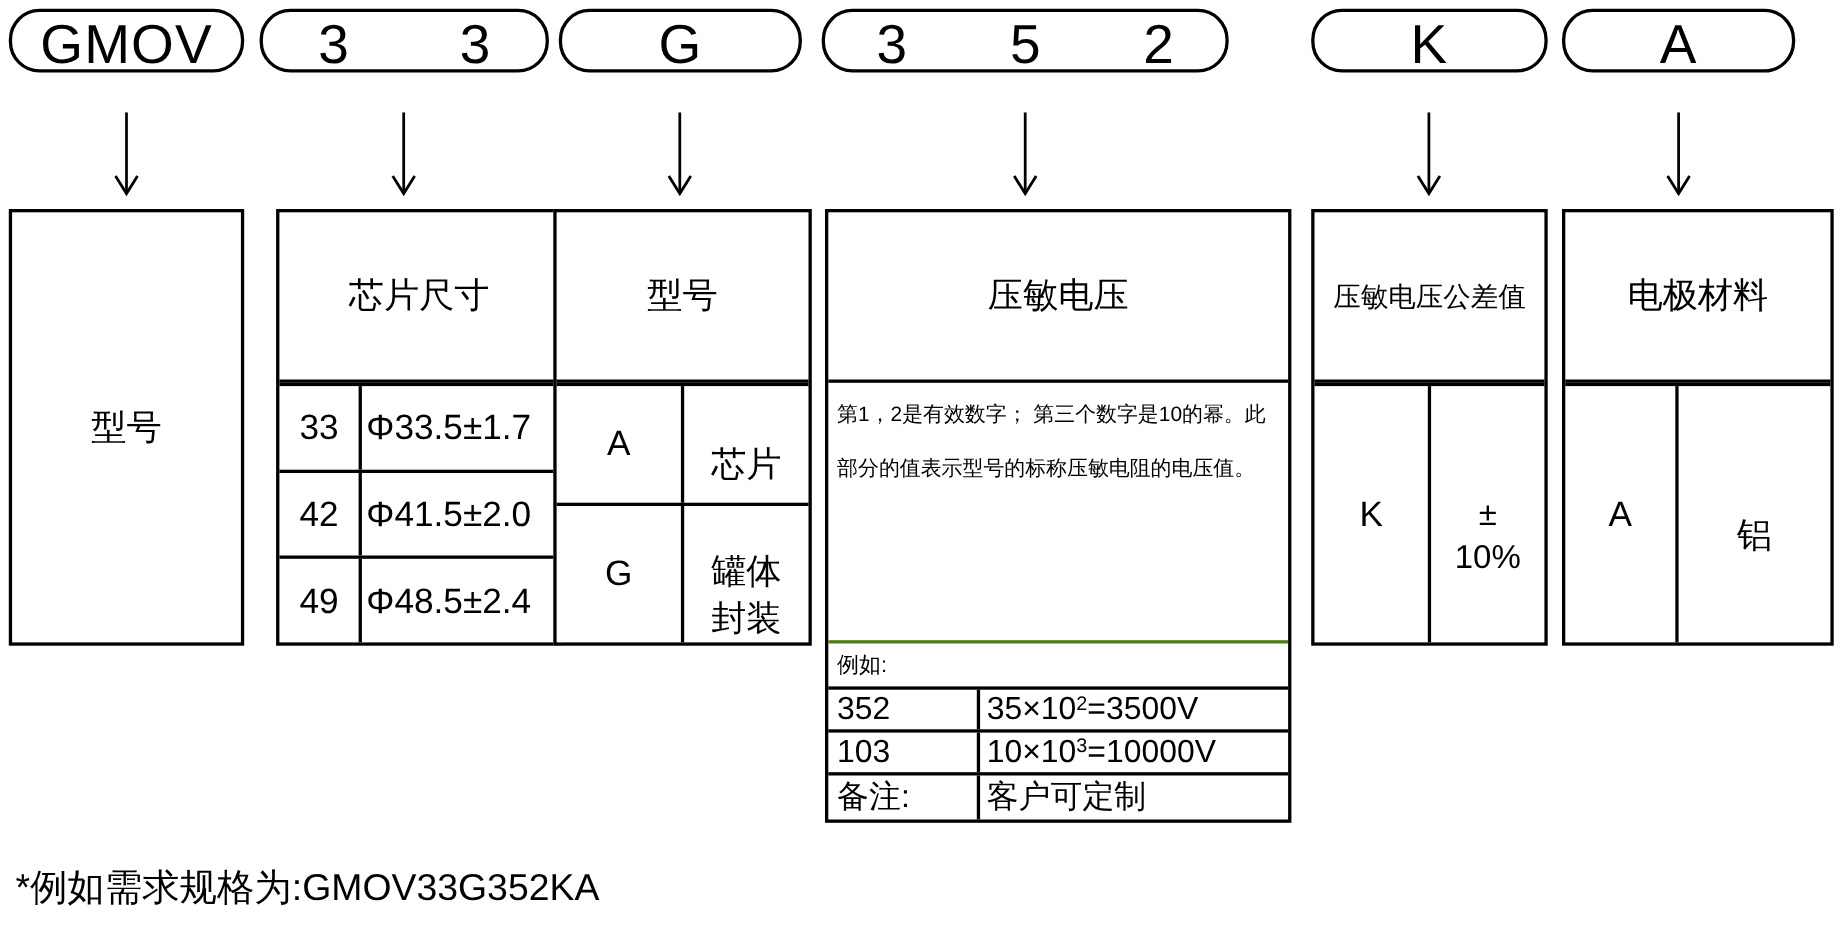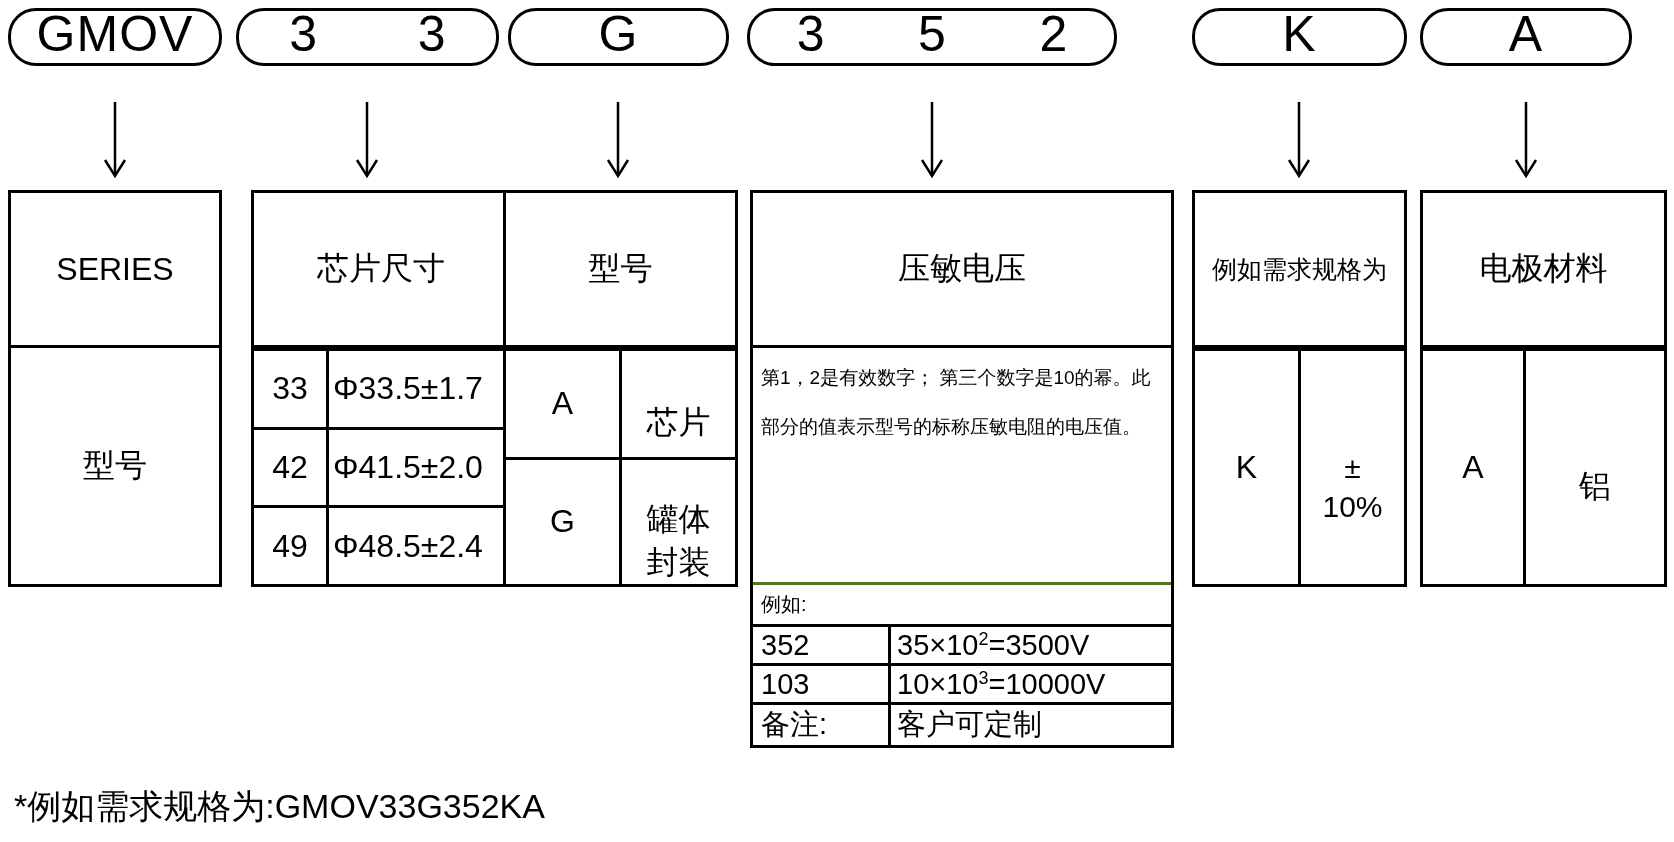--- a/index.html
+++ b/index.html
@@ -2,21 +2,21 @@
 <html><head>
 <meta charset="utf-8">
 <style>
   html,body{margin:0;padding:0;background:#fff;}
   .canvas{
     position:relative;width:1674px;height:842px;background:#ffffff;
     font-family:"Liberation Sans","DejaVu Sans",sans-serif;color:#000;
     overflow:hidden;
   }
   .box{position:absolute;border:3px solid #000;box-sizing:border-box;background:#fff;}
-  .code-box{display:flex;align-items:flex-end;justify-content:center;font-size:50px;letter-spacing:1px;border-radius:28px;}
+  .code-box{display:flex;align-items:flex-start;justify-content:center;font-size:50px;letter-spacing:1px;border-radius:28px;}
   .code-box.spread{justify-content:space-around;letter-spacing:0;}
   .arrow{position:absolute;width:30px;height:78px;}
   .arrow svg{display:block;}
   .col{display:flex;flex-direction:column;}
   .col-header{height:155px;border-bottom:3px solid #000;display:flex;align-items:center;justify-content:center;font-size:32px;box-sizing:border-box;text-align:center;}
   .col-header.small{font-size:25px;}
   .col-body{flex:1;display:flex;align-items:center;justify-content:center;font-size:32px;}
   .row{flex:1;display:flex;border-top:3px solid #000;box-sizing:border-box;}
   .row:first-of-type{border-top:none;}
   .cell-l{border-right:3px solid #000;display:flex;align-items:center;justify-content:center;font-size:32px;box-sizing:border-box;}
@@ -93,21 +93,20 @@
       </svg>
   </div>
   <div class="arrow" style="left:1511px;top:102px;">
     <svg width="30" height="78" viewBox="0 0 30 78">
         <line x1="15" y1="0" x2="15" y2="72" stroke="#000" stroke-width="2.5"></line>
         <polyline points="5,58 15,74 25,58" fill="none" stroke="#000" stroke-width="2.5"></polyline>
       </svg>
   </div>
 
   <div class="box col" style="left:8px;top:190px;width:214px;height:397px;">
-    <div class="col-header">SERIES</div>
     <div class="col-body">型号</div>
   </div>
 
   <div class="box col" style="left:251px;top:190px;width:260px;height:397px;">
     <div class="col-header">芯片尺寸</div>
     <div class="row">
       <div class="cell-l" style="width:75px;">33</div>
       <div class="cell-r" style="padding-left:4px;">Φ33.5±1.7</div>
     </div>
     <div class="row">
@@ -152,21 +151,21 @@
           <span>=10000V</span>
         </div>
     </div>
     <div class="exrow">
       <div class="k">备注:</div>
       <div class="v">客户可定制</div>
     </div>
   </div>
 
   <div class="box col" style="left:1192px;top:190px;width:215px;height:397px;">
-    <div class="col-header small">例如需求规格为</div>
+    <div class="col-header small">压敏电压公差值</div>
     <div class="row">
       <div class="cell-l" style="width:106px;">K</div>
       <div class="cell-r center">
         <div class="tol">
           <span>±</span>
           <span>10%</span>
         </div>
       </div>
     </div>
   </div>

